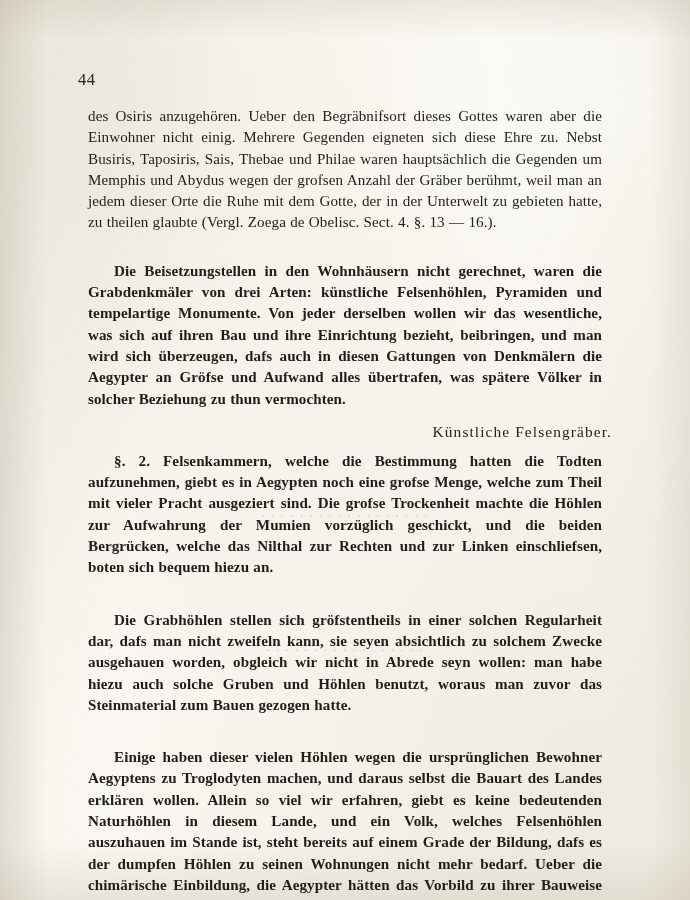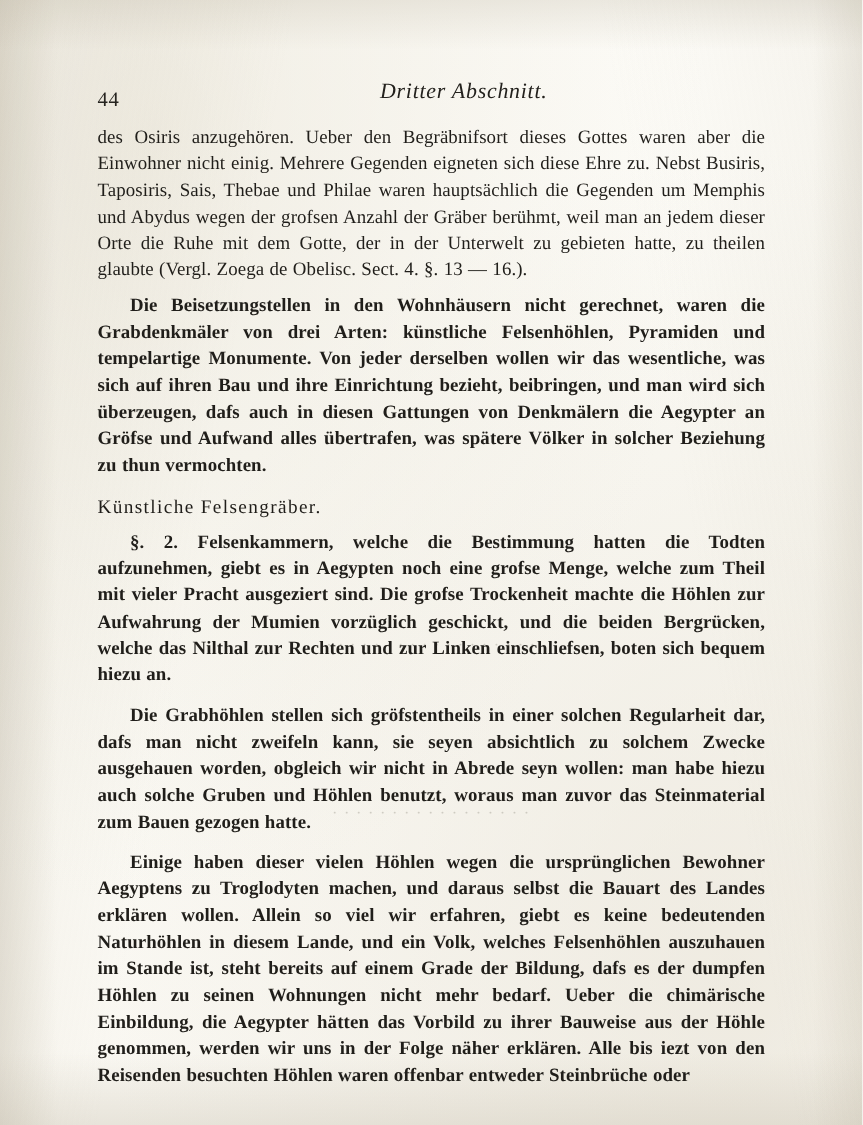--- a/index.html
+++ b/index.html
@@ -58,41 +58,41 @@
     right: 0;
     top: 0;
     text-align: center;
     font-style: italic;
     font-size: 17.5px;
     letter-spacing: 0.6px;
     color: #23211d;
     transform: translateX(26px);
   }
   p {
-    margin: 0;
+    margin: 10px;
     font-size: 15.1px;
     line-height: 21.3px;
     text-align: justify;
     text-justify: inter-word;
     color: #201e1a;
     letter-spacing: 0.08px;
     word-spacing: 0.4px;
   }
   p.indent-first {
     text-indent: 26px;
     font-weight: bold;
   }
   .gap {
     height: 11px;
   }
   .gap-small {
     height: 7px;
   }
   .section-head {
-    text-align: left;
+    text-align: right;
     font-size: 15.4px;
     letter-spacing: 2.2px;
     margin: 13px 0 9px 0;
     color: #201e1a;
   }
   .spaced {
     letter-spacing: 1.1px;
   }
   .faint-row {
     position: absolute;
@@ -146,21 +146,20 @@
   <div class="edge-shadow-bottom"></div>
   <div class="scan-tint"></div>
 
   <div class="faint-row faint-a">· · ·    · · · · · ·   · · · · ·    · · · ·</div>
   <div class="faint-row faint-b">· · · · ·    · · ·   · · · · · · ·    · ·</div>
 
   <div class="text-block">
 
     <div class="header-row">
       <div class="folio">44</div>
-      <div class="running-head">Dritter Abschnitt.</div>
     </div>
 
     <p>des Osiris anzugehören.  Ueber den Begräbnifsort dieses Gottes waren aber die Einwohner nicht einig.  Mehrere Gegenden eigneten sich diese Ehre zu. Nebst Busiris, Taposiris, Sais, Thebae und Philae waren hauptsächlich die Gegenden um Memphis und Abydus wegen der grofsen Anzahl der Gräber berühmt, weil man an jedem dieser Orte die Ruhe mit dem Gotte, der in der Unterwelt zu gebieten hatte, zu theilen glaubte (Vergl. Zoega de Obelisc. Sect. 4. §. 13 — 16.).</p>
 
     <div class="gap-small"></div>
 
     <p class="indent-first">Die Beisetzungstellen in den Wohnhäusern nicht gerechnet, waren die Grabdenkmäler von drei Arten: künstliche Felsenhöhlen, Pyramiden und tempelartige Monumente.  Von jeder derselben wollen wir das wesentliche, was sich auf ihren Bau und ihre Einrichtung bezieht, beibringen, und man wird sich überzeugen, dafs auch in diesen Gattungen von Denkmälern die Aegypter an Gröfse und Aufwand alles übertrafen, was spätere Völker in solcher Beziehung zu thun vermochten.</p>
 
     <div class="section-head spaced">Künstliche Felsengräber.</div>
 

